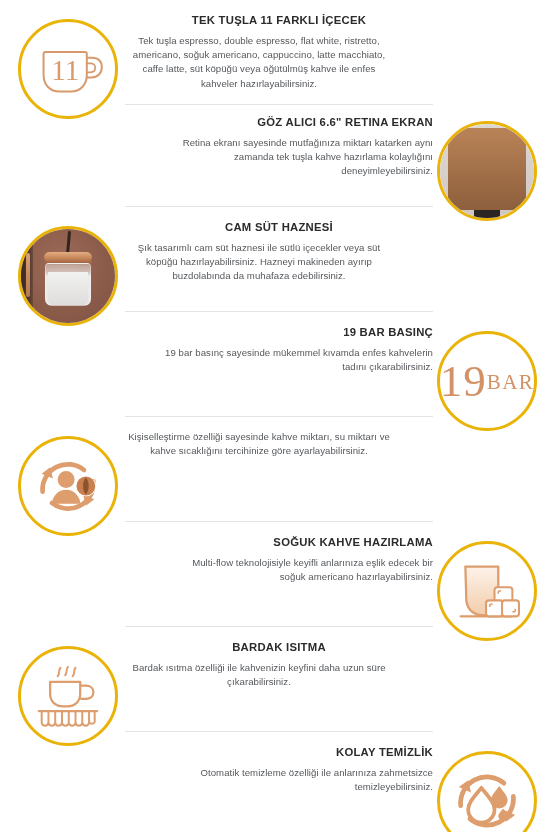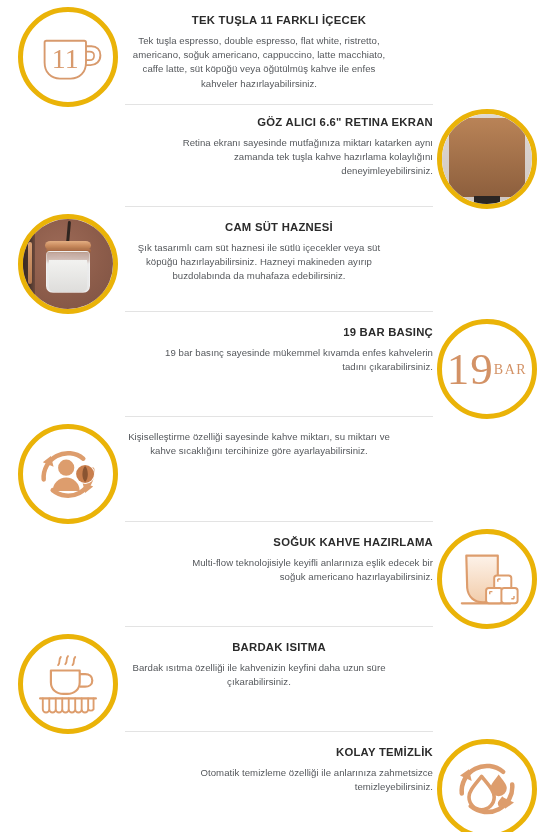--- a/index.html
+++ b/index.html
@@ -54,42 +54,42 @@
     line-height: 14.2px;
     color: #55585c;
     letter-spacing: .05px;
   }
   .row.left-icon .desc  { max-width: 268px; }
   .row.right-icon .desc { max-width: 268px; margin-left: auto; }
 
   
   .bubble {
     position: absolute;
-    top: 7px;
+    top: 19px;
     width: 100px;
     height: 100px;
     border-radius: 50%;
-    border: 5px solid #eab308;
+    border: 3px solid #eab308;
     background: #fff;
     overflow: hidden;
   }
   .row.left-icon  .bubble { left: 18px; }
   .row.right-icon .bubble { left: 437px; }
   .bubble svg, .bubble .inner { display: block; width: 100%; height: 100%; }
 
   
   .bar-badge {
     display: flex; flex-direction: row;
     align-items: center; justify-content: center;
     height: 100%;
     color: #d39266;
     font-family: "Liberation Serif", serif;
   }
   .bar-badge .num { font-size: 45px; line-height: 40px; letter-spacing: 1px; }
-  .bar-badge .lbl { font-size: 14px; line-height: 18px; letter-spacing: 1.5px; margin-top: 2px; }
+  .bar-badge .lbl { font-size: 21px; line-height: 18px; letter-spacing: 1.5px; margin-top: 2px; }
 
   
   .jar-scene { position: relative; width:100%; height:100%;
     background: radial-gradient(circle at 42% 38%, #9e6b58 0%, #8c5c4a 55%, #7d5243 100%); }
   .jar-scene .lwall { position:absolute; left:0; top:8%; width:13%; height:78%;
     background: linear-gradient(90deg,#3a2a24 0%, #4a352c 60%, #6e4a3d 100%); }
   .jar-scene .lbar { position:absolute; left:5%; top:26%; width:4px; height:46%;
     background: linear-gradient(180deg,#d8a074,#b5794e); border-radius:2px; }
   .jar-scene .spout { position:absolute; left:49%; top:2%; width:3px; height:26%;
     background:#2f2520; border-radius:2px; transform:rotate(5deg); }

